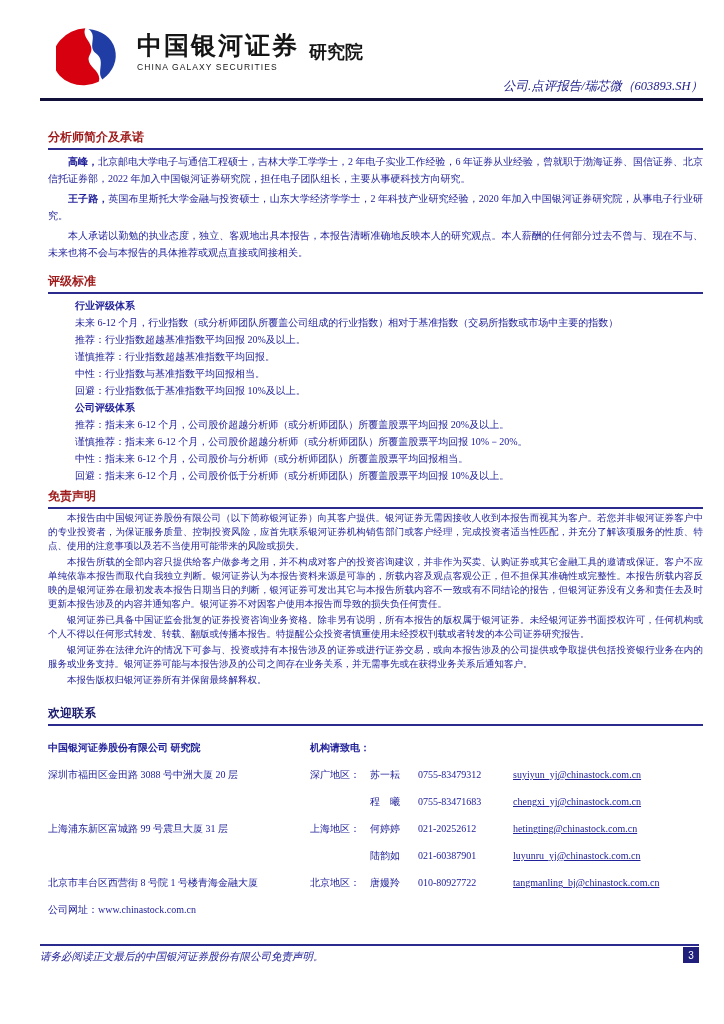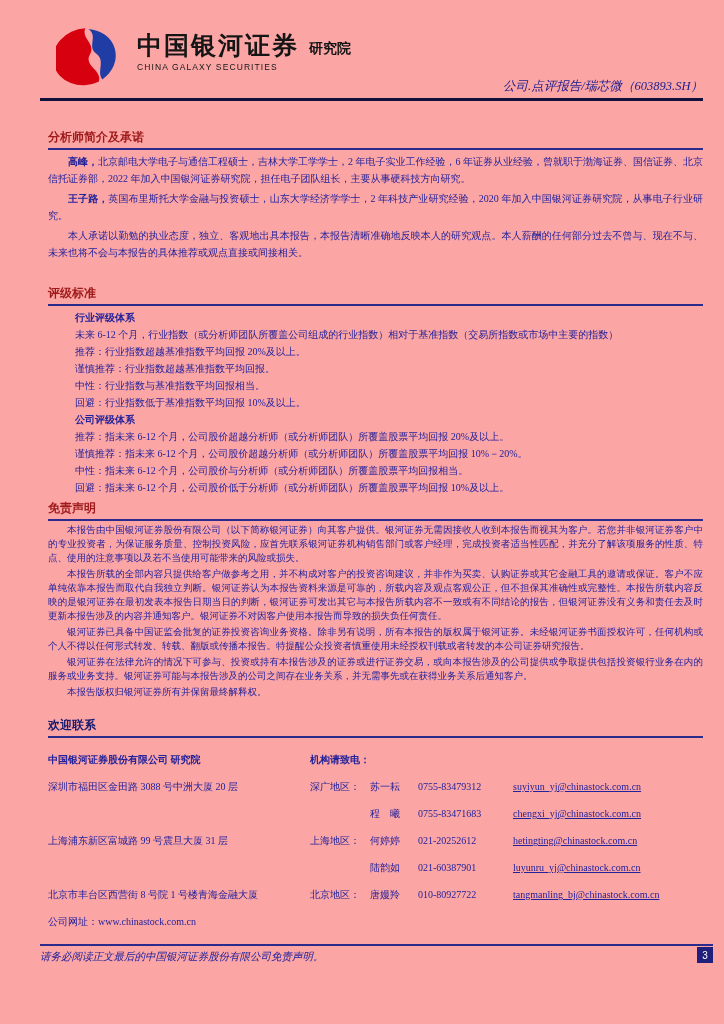--- a/index.html
+++ b/index.html
@@ -1,67 +1,67 @@
 <!DOCTYPE html>
 <html><head>
 <meta charset="utf-8">
 <style>
   html,body { margin:0; padding:0; background:#e8e8e8; }
   .page {
     position:relative;
     width:724px; height:1024px;
     margin:0 auto;
-    background:#fca5a5;
+    background:#ffffff;
     font-family:"Liberation Serif","DejaVu Serif",serif;
     color:#22229a;
     overflow:hidden;
   }
   
   .header { padding:24px 21px 0 40px; }
   .logo-row { display:flex; align-items:flex-start; padding-left:16px; }
   .logo-mark { width:72px; height:62px; flex:0 0 auto; }
   .logo-text { margin-left:9px; font-family:"Liberation Sans","DejaVu Sans",sans-serif; color:#151515; }
   .logo-cn { font-size:25px; font-weight:bold; letter-spacing:2px; line-height:30px; margin-top:6px; }
   .logo-en { font-size:8.5px; font-weight:normal; letter-spacing:1.1px; margin-top:2px; }
-  .institute { margin:16px 4px 0 10px; font-size:14px; font-weight:bold; color:#151515;
+  .institute { margin:16px 4px 0 10px; font-size:18px; font-weight:bold; color:#151515;
                font-family:"Liberation Sans","DejaVu Sans",sans-serif; }
   .report-tag { text-align:right; font-size:12.5px; font-weight:normal; font-style:italic;
                 color:#1c1c8c; margin-top:-8px; padding-right:0; }
   .header-rule { border-top:3px solid #10103a; margin-top:3px; }
 
   
   .main { padding:0 21px 0 48px; }
   .sec-head { border-bottom:2px solid #2b2b8e; padding-bottom:2px; }
   .sec-title { display:inline-block; font-size:12px; font-weight:bold; margin:0; }
   .red-title { color:#9e1a1a; }
   .navy-title { color:#1b1b6e; }
 
   .analyst { margin-top:26px; }
   .analyst p { margin:3px 0 0 0; font-size:10px; line-height:17px; text-align:justify; text-indent:2em; }
   .lead { font-weight:bold; }
 
-  .rating { margin-top:22px; }
+  .rating { margin-top:10px; }
   .rating-block { margin:3px 0 0 27px; font-size:10px; line-height:17px; }
   .rating-sub { font-weight:bold; }
 
   .disclaimer { margin-top:2px; }
   .disclaimer p { margin:2px 0 0 0; font-size:9.5px; line-height:14px; text-align:justify; text-indent:2em; }
 
   .contact { margin-top:16px; }
   .contact-grid { display:grid; grid-template-columns:262px 1fr; margin-top:12px;
                   font-size:10px; line-height:19px; }
   .contact-grid > div { min-height:27px; }
   .cbold { font-weight:bold; }
   .region { display:inline-block; min-width:60px; }
   .cname  { display:inline-block; min-width:48px; }
   .cphone { display:inline-block; min-width:95px; }
   .cemail { color:#22229a; text-decoration:underline; }
 
   
-  .footer { position:absolute; left:40px; right:11px; top:944px; }
+  .footer { position:absolute; left:40px; right:25px; top:944px; }
   .footer-rule { border-top:2px solid #2b2b8e; }
   .footer-row { display:flex; justify-content:space-between; align-items:flex-start; margin-top:4px; }
   .footer-text { font-size:10.5px; font-style:italic; color:#22229a; }
   .page-badge { width:16px; height:16px; background:#20207c; color:#ffffff; font-size:10px;
                 display:flex; align-items:center; justify-content:center; margin-top:-3px;
                 font-family:"Liberation Sans","DejaVu Sans",sans-serif; }
 </style>
 </head>
 <body>
 

